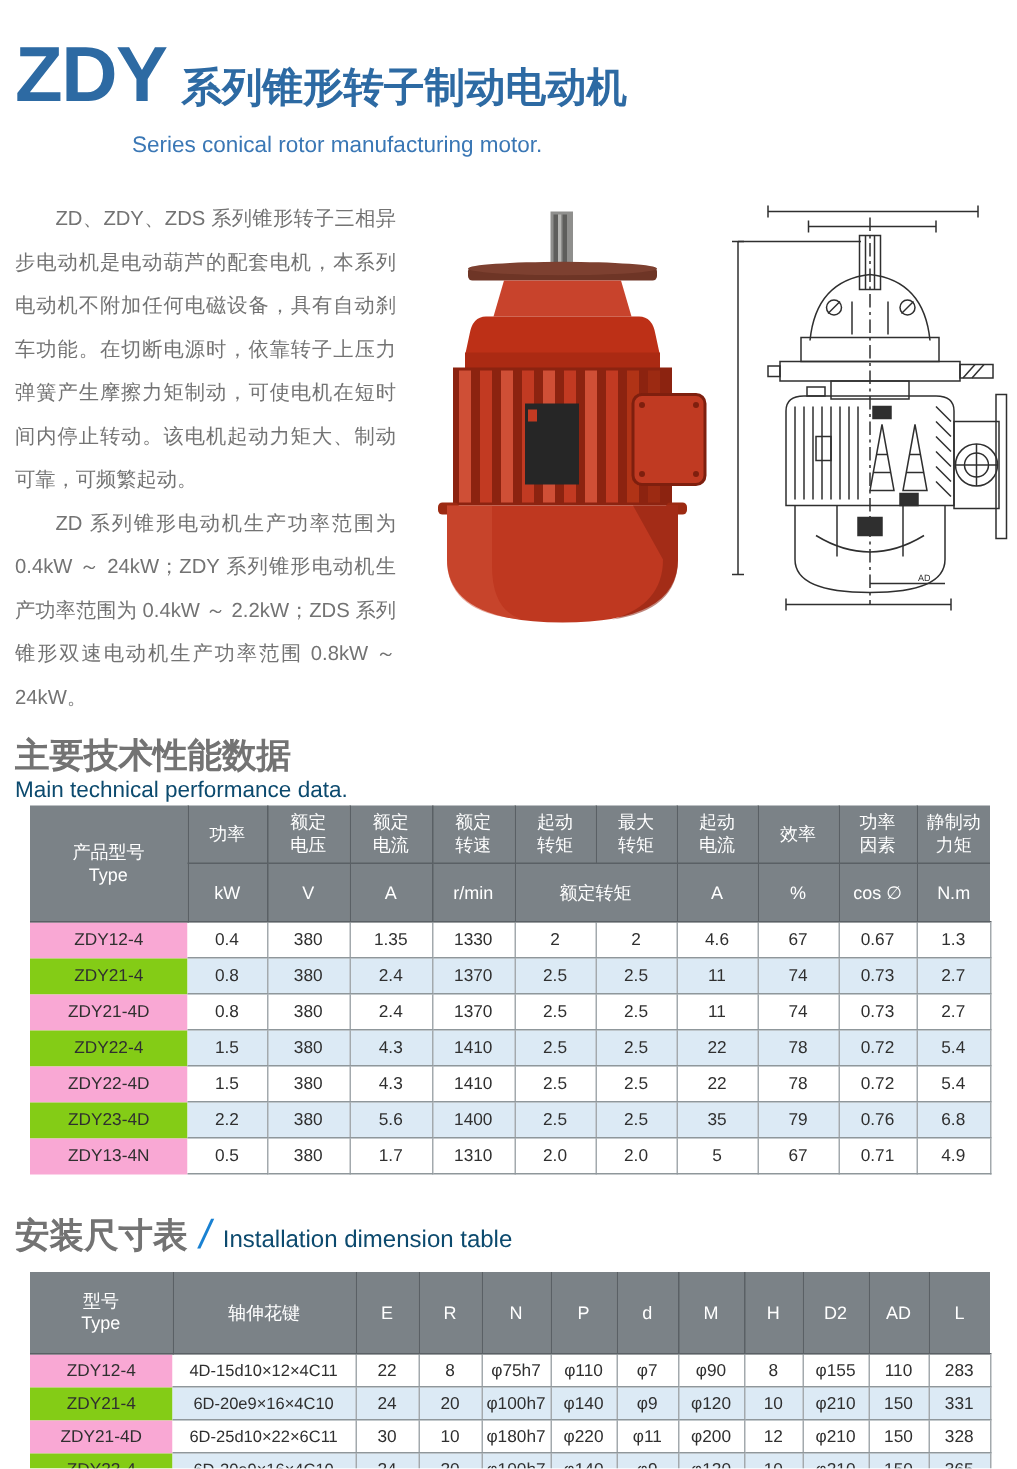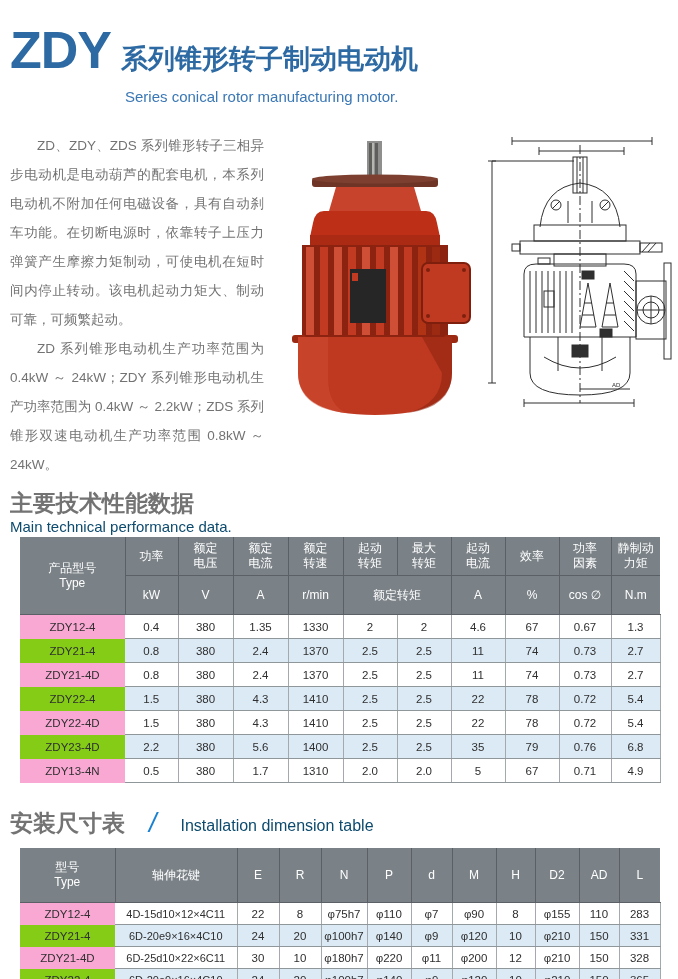--- a/index.html
+++ b/index.html
@@ -3,32 +3,32 @@
 <meta charset="utf-8">
 <style>
   html,body{margin:0;padding:0;background:#fff;}
   .page{position:relative;width:678px;height:979px;background:#fff;overflow:hidden;
         font-family:"Liberation Sans",sans-serif;color:#3c3c3c;}
   
   .hdr{padding:24px 0 0 10px;}
   .hdr-line{display:flex;align-items:baseline;gap:10px;}
   .brand{font-size:52px;font-weight:800;color:#2d6aa3;letter-spacing:-1px;line-height:1;}
   .title-cn{font-size:27px;font-weight:700;color:#2d6aa3;line-height:1.1;}
-  .subtitle{margin:12px 0 0 115px;font-size:15px;color:#3a77b5;}
+  .subtitle{margin:12px 0 0 78px;font-size:15px;color:#3a77b5;}
   
   .content-row{display:flex;margin:26px 4px 0 10px;gap:8px;}
   .intro{width:262px;font-size:13.5px;line-height:29px;text-align:justify;color:#737373;}
   .intro p{margin:0;text-indent:2em;}
   .photo-box{width:204px;height:285px;flex:none;}
   .drawing-box{width:190px;height:285px;flex:none;}
   
   .sec1{margin:10px 0 0 10px;}
   .sec-cn{font-size:23px;font-weight:700;color:#737373;line-height:28px;}
   .sec-en{font-size:15px;color:#0c4a6e;line-height:20px;}
-  .sec2{margin:24px 0 10px 10px;display:flex;align-items:baseline;gap:24px;text-align:right;}
+  .sec2{margin:24px 0 10px 10px;display:flex;align-items:baseline;gap:8px;text-align:right;}
   .sec2 .slash{font-size:27px;color:#1981d2;font-style:italic;font-weight:400;transform:translateY(1px);}
   .sec2 .sec-en{font-size:16px;}
   
   table{border-collapse:collapse;table-layout:fixed;margin-left:20px;width:640px;}
   thead th{background:#7b8287;color:#fff;font-weight:400;border:1px solid #5a6065;
            border-top:none;vertical-align:middle;text-align:center;line-height:1.25;}
   thead th:first-child{border-left:none;}
   thead th:last-child{border-right:none;}
   #perf-table thead th{font-size:12px;height:36px;}
   #inst-table thead th{font-size:12px;height:52px;}

